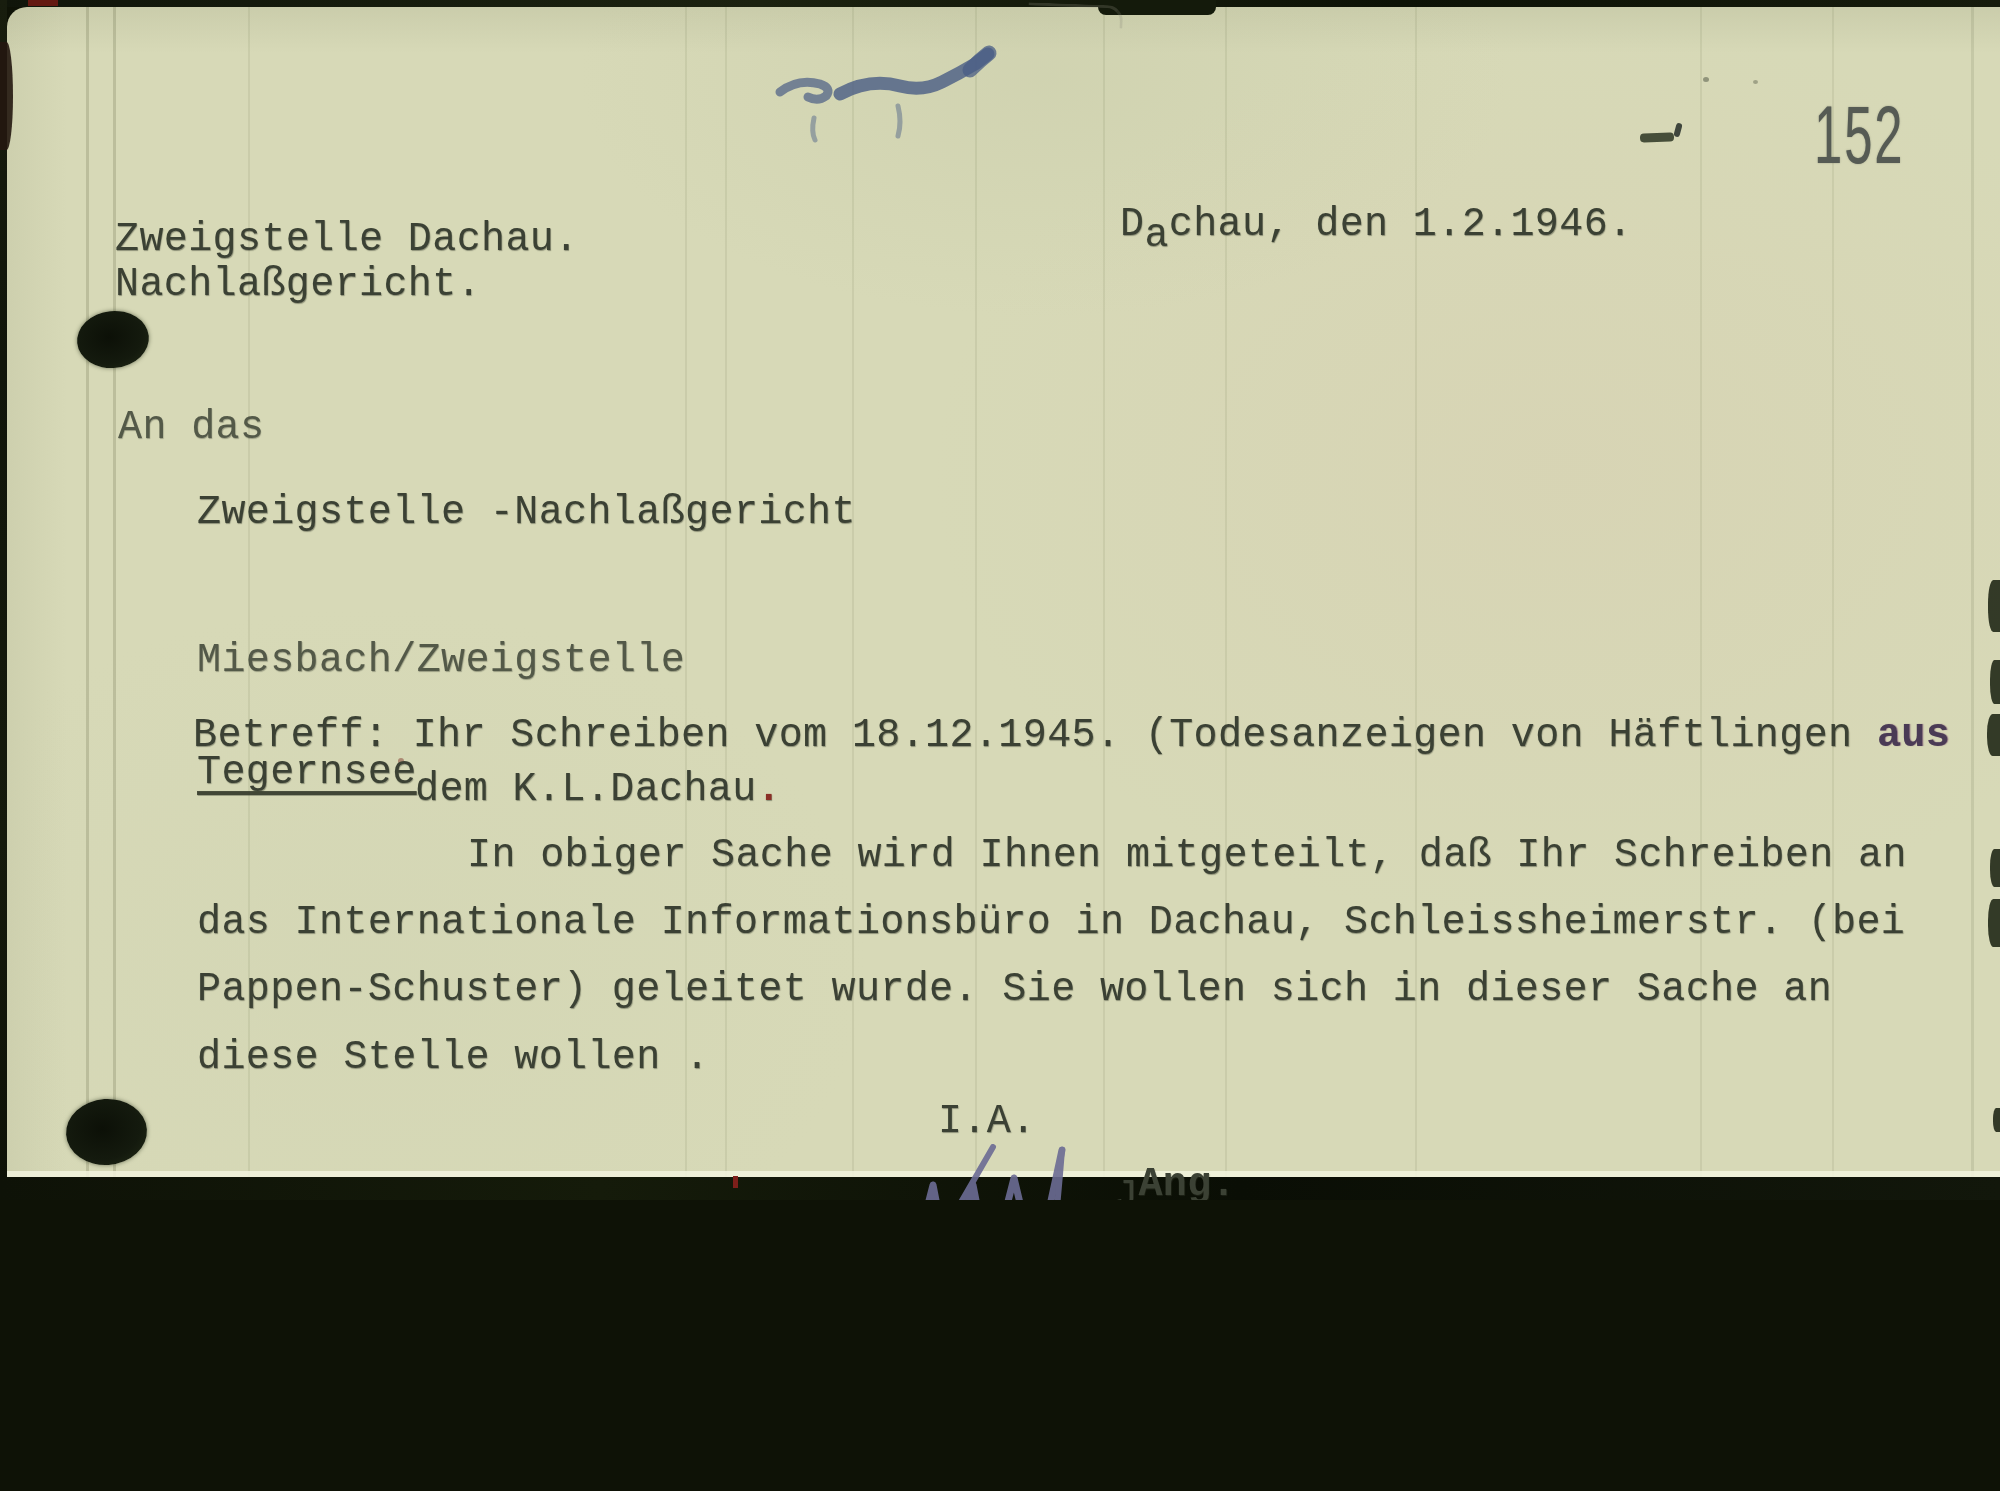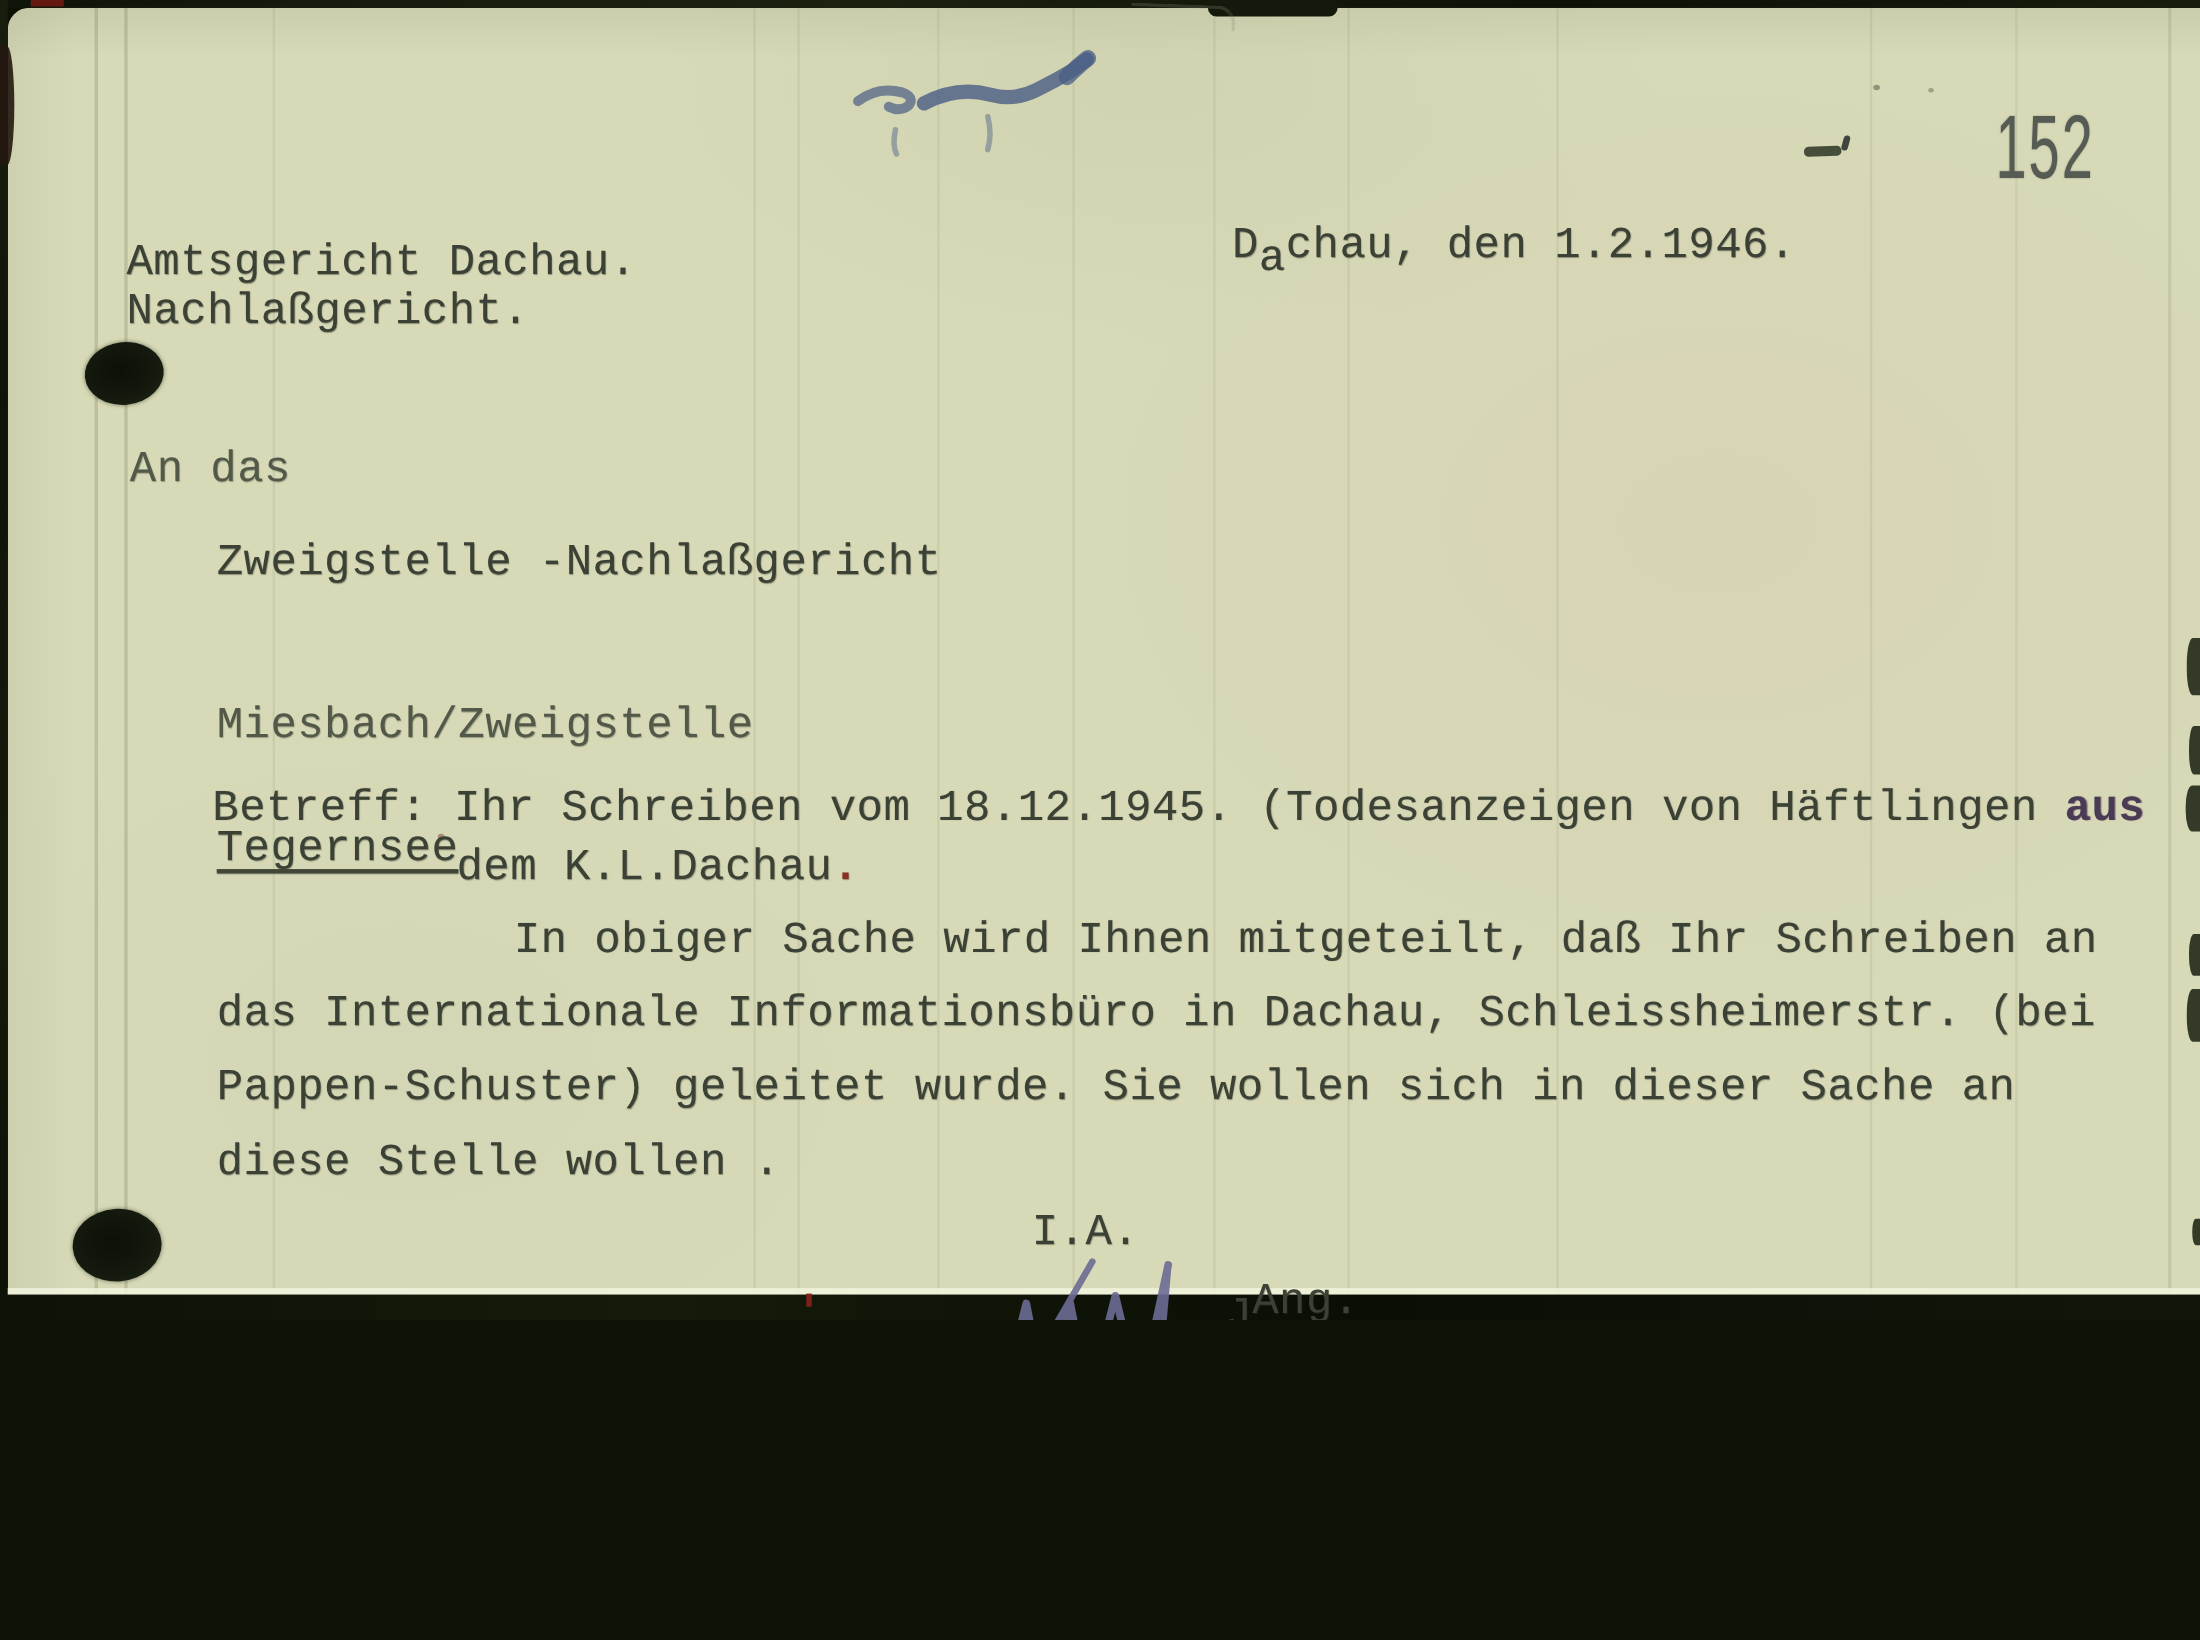--- a/index.html
+++ b/index.html
@@ -40,21 +40,21 @@
   
   .tw{position:absolute;font-size:40px;line-height:1;color:var(--ink,#3b4134);
       white-space:pre;letter-spacing:.4px;
       text-shadow:.6px .8px 1px rgba(50,56,42,.45);}
   .tw.light{opacity:.84;}
   .tw.underlined{text-decoration:underline;text-decoration-thickness:4px;text-underline-offset:8px;text-decoration-color:rgba(52,58,42,.85);text-align:center;}
   .low-a{position:relative;top:11px;}
   .overstruck{font-weight:bold;color:var(--overstrike-ink,#4a3b55);text-shadow:1px 0 1px rgba(90,40,90,.5);}
   .red-period{color:var(--red-ink,#8a2f26);font-weight:bold;}
   .sig-initial{position:relative;top:7px;}
-  .sig-suffix{position:relative;top:-5px;}
+  .sig-suffix{position:relative;top:-5px;font-weight:bold;}
   
   .folio-number{position:absolute;left:1814px;top:94px;font-family:"Liberation Sans",sans-serif;
     font-size:82px;line-height:1;color:var(--folio-ink,#565b54);letter-spacing:3px;
     transform:scaleX(.62);transform-origin:left top;text-shadow:0 0 2px rgba(70,76,66,.5);}
   .folio-dash{position:absolute;left:1640px;top:133px;width:34px;height:9px;background:#39422f;border-radius:4px;transform:rotate(-2deg);opacity:.92;}
   .speck{position:absolute;border-radius:50%;}
   .ghost-corner{position:absolute;left:1028px;top:4px;width:92px;height:20px;
     border-top:3px solid rgba(128,128,114,.28);border-right:3px solid rgba(128,128,114,.22);
     border-top-right-radius:16px;transform:rotate(2deg);}
   svg{position:absolute;overflow:visible;}
@@ -109,21 +109,21 @@
   <svg style="left:770px;top:40px" width="240" height="100" viewBox="0 0 240 100">
     <g stroke="#4a5d85" fill="none" stroke-linecap="round" stroke-linejoin="round">
       <path d="M10 52 Q28 38 50 44 Q62 48 56 56 Q48 62 38 57" stroke-width="9" opacity=".7"></path>
       <path d="M70 54 Q100 38 130 46 Q152 52 172 42 Q190 33 205 24 L218 14" stroke-width="13" opacity=".8"></path>
       <path d="M200 30 Q210 20 219 13" stroke-width="15" opacity=".75"></path>
       <path d="M44 78 Q41 92 45 100" stroke-width="5" opacity=".45"></path>
       <path d="M128 66 Q132 82 128 96" stroke-width="5" opacity=".45"></path>
     </g>
   </svg>
 
-  <div class="tw" style="left:115px;top:220px">Amtsgericht Dachau.</div>
+  <div class="tw" style="left:115px;top:220px">Zweigstelle Dachau.</div>
   <div class="tw" style="left:115px;top:265px">Nachlaßgericht.</div>
 
   <div class="tw" style="left:1120px;top:205px"><span>D</span><span class="low-a">a</span><span>chau, den 1.2.1946.</span></div>
 
   <div class="tw light" style="left:118px;top:408px">An das</div>
   <div class="tw" style="left:197px;top:493px">Zweigstelle -Nachlaßgericht</div>
   <div class="tw light" style="left:197px;top:641px">Miesbach/Zweigstelle</div>
   <div class="tw underlined" style="left:197px;top:753px">Tegernsee</div>
 
   <div class="tw" style="left:193px;top:716px"><span>Betreff: Ihr Schreiben vom 18.12.1945. (Todesanzeigen von Häftlingen </span><span class="overstruck">aus</span></div>

